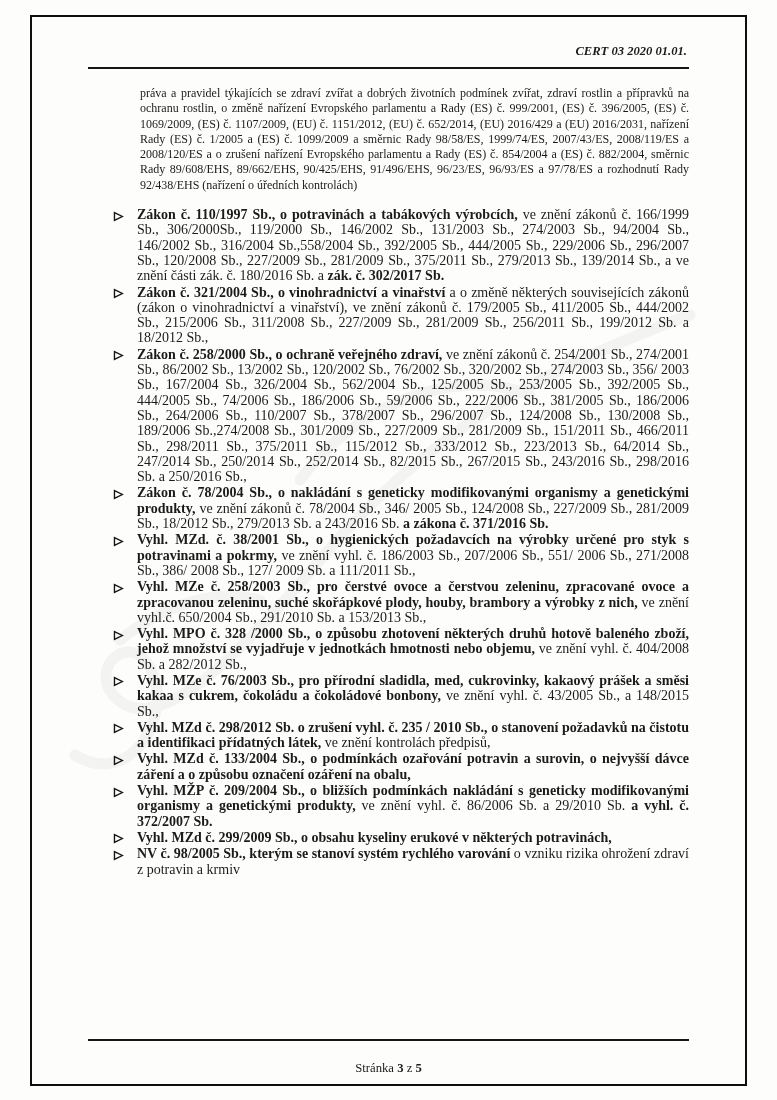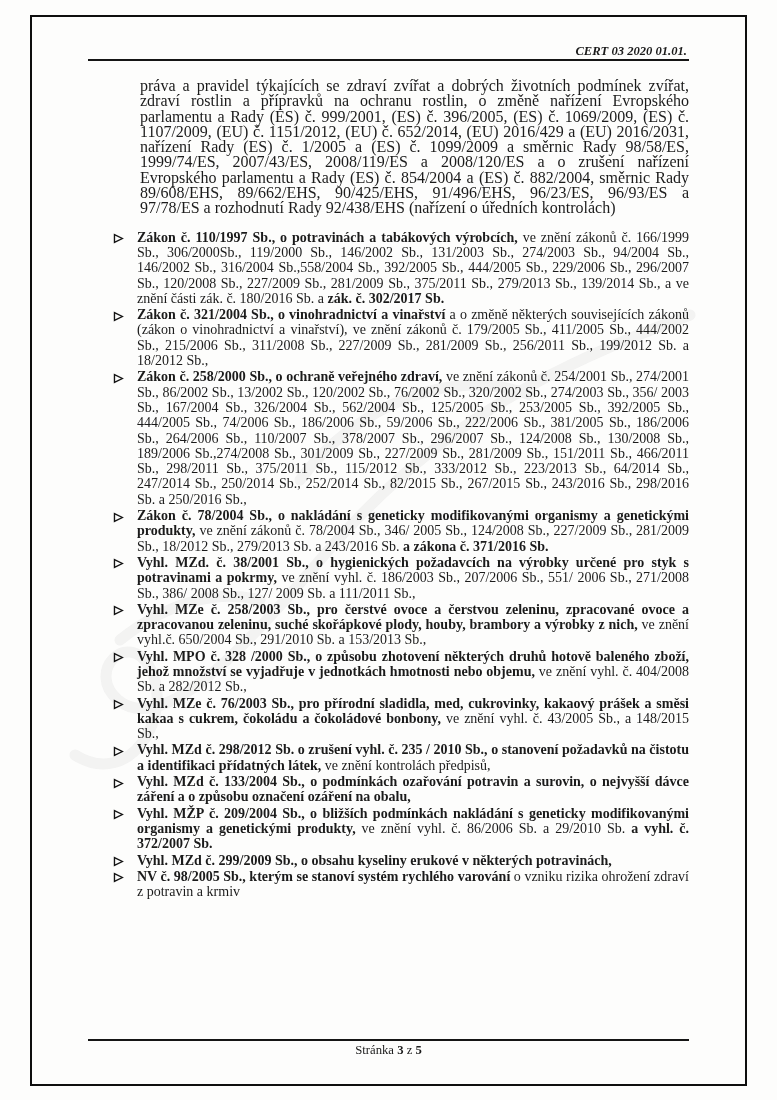--- a/index.html
+++ b/index.html
@@ -28,29 +28,29 @@
     position: absolute;
     left: 88px; top: 0;
     width: 601px;
   }
   .doc-header {
     margin-top: 44px;
     text-align: right;
     font-style: italic;
     font-weight: bold;
     font-size: 12.6px;
-    padding-bottom: 0;
+    padding-bottom: 8px;
     padding-right: 2px;
     border-bottom: 2px solid #151515;
   }
   .intro {
     margin: 17px 0 0 52px;
     width: 549px;
     text-align: justify;
-    font-size: 16px;
+    font-size: 12px;
     line-height: 15.3px;
   }
   .law-list {
     margin-top: 14px;
     margin-left: 24px;
     width: 577px;
   }
   .law-item {
     position: relative;
     padding-left: 25px;
@@ -65,21 +65,21 @@
     width: 11px; height: 11px;
     display: inline-block;
   }
   .b { font-weight: bold; }
   .doc-footer {
     position: absolute;
     left: 88px; top: 1039px;
     width: 601px;
     border-top: 2px solid #151515;
     text-align: center;
-    padding-top: 2px;
+    padding-top: 20px;
     font-size: 12.7px;
     background: transparent;
   }
 </style>
 </head>
 <body>
 
 <svg class="watermark" viewBox="0 0 777 1100" xmlns="http://www.w3.org/2000/svg">
   <g fill="none" stroke="#dcdcdc" stroke-width="11" stroke-linecap="round" opacity="0.65">
     <path d="M75,755 C130,790 175,715 150,668 C128,628 85,672 118,700 C160,735 235,660 320,560 C430,430 540,370 690,315"></path>

